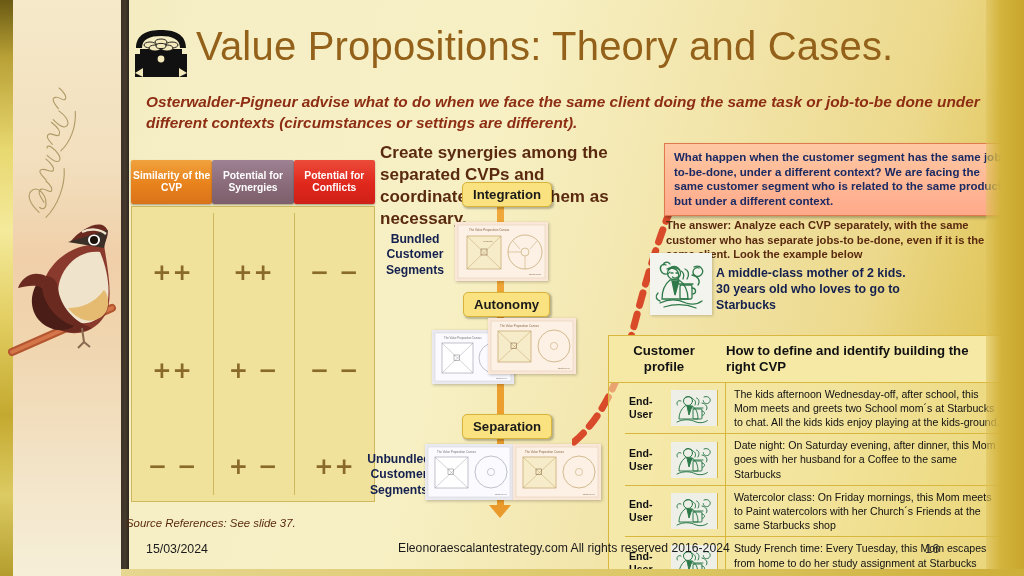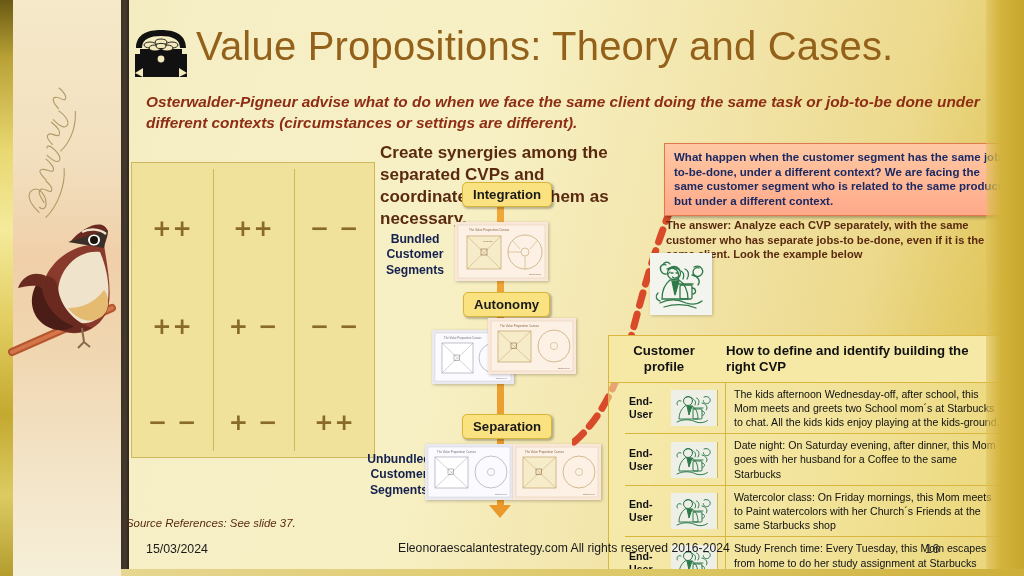--- a/index.html
+++ b/index.html
@@ -174,20 +174,25 @@
           <ellipse cx="25" cy="20" rx="6" ry="3"></ellipse>
         <ellipse cx="37" cy="20" rx="6" ry="3"></ellipse>
           <ellipse cx="31" cy="18" rx="5" ry="2.6"></ellipse>
       </g>
     </svg>
   </div>
   <div id="title">Value Propositions: Theory and Cases.</div>
   <div id="subtitle">Osterwalder-Pigneur advise what to do when we face the same client doing the same task or job-to-be done under different contexts (circumstances or settings are different).</div>
 
   <div id="matrix">
+    <div class="hrow">
+      <div class="hcell hc0">Similarity of the CVP</div>
+      <div class="hcell hc1">Potential for Synergies</div>
+      <div class="hcell hc2">Potential for Conflicts</div>
+    </div>
     <div class="body">
       <div class="vline" style="left:81px"></div>
       <div class="vline" style="left:162px"></div>
 
       <div class="cell" style="left:0;top:52px;width:81px">++</div>
       <div class="cell" style="left:81px;top:52px;width:81px">++</div>
       <div class="cell" style="left:162px;top:52px;width:81px">− −</div>
 
       <div class="cell" style="left:0;top:150px;width:81px">++</div>
       <div class="cell" style="left:81px;top:150px;width:81px">+ −</div>
@@ -312,20 +317,21 @@
         <path d="M29 31 h14 M42 35 c4 0 5 5 1 6"></path>
         <path d="M33 26 c2 -4 0 -7 -2 -8 M37 26 c3 -5 1 -9 -2 -10"></path>
         <path d="M44 14 c7 -3 11 4 7 8 c-3 3 -8 1 -8 -3 c0 -3 3 -5 6 -4"></path>
         <path d="M42 22 c6 1 9 6 6 10"></path>
         <path d="M10 50 c8 -4 18 -4 26 0 c6 2 12 1 16 -2"></path>
         <path d="M14 54 c10 -3 22 -3 32 1"></path>
         <path d="M8 40 c-3 3 -2 7 2 8"></path>
       </g>
     </svg>
   </div>
+  <div id="mom-caption">A middle-class mother of 2 kids.  30 years old who loves to go to Starbucks</div>
 
   <div id="cust-table">
     <div class="thead">
       <div class="th0">Customer profile</div>
       <div class="th1">How to define and identify building the right CVP</div>
     </div>
 
     <div class="trow">
       <div class="c-prof">
         <div class="lbl">End-User</div>

